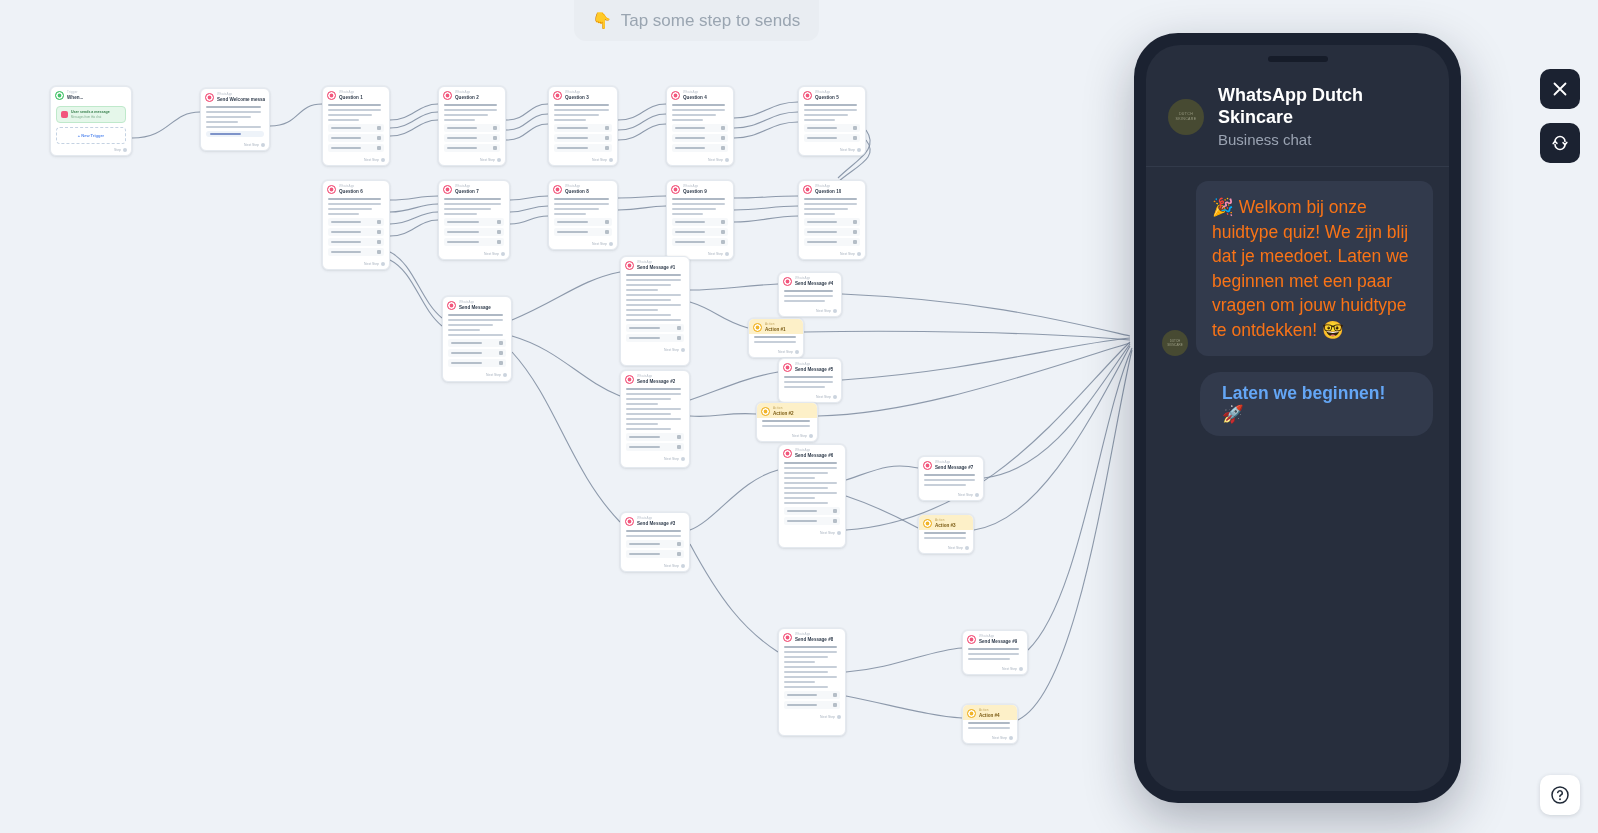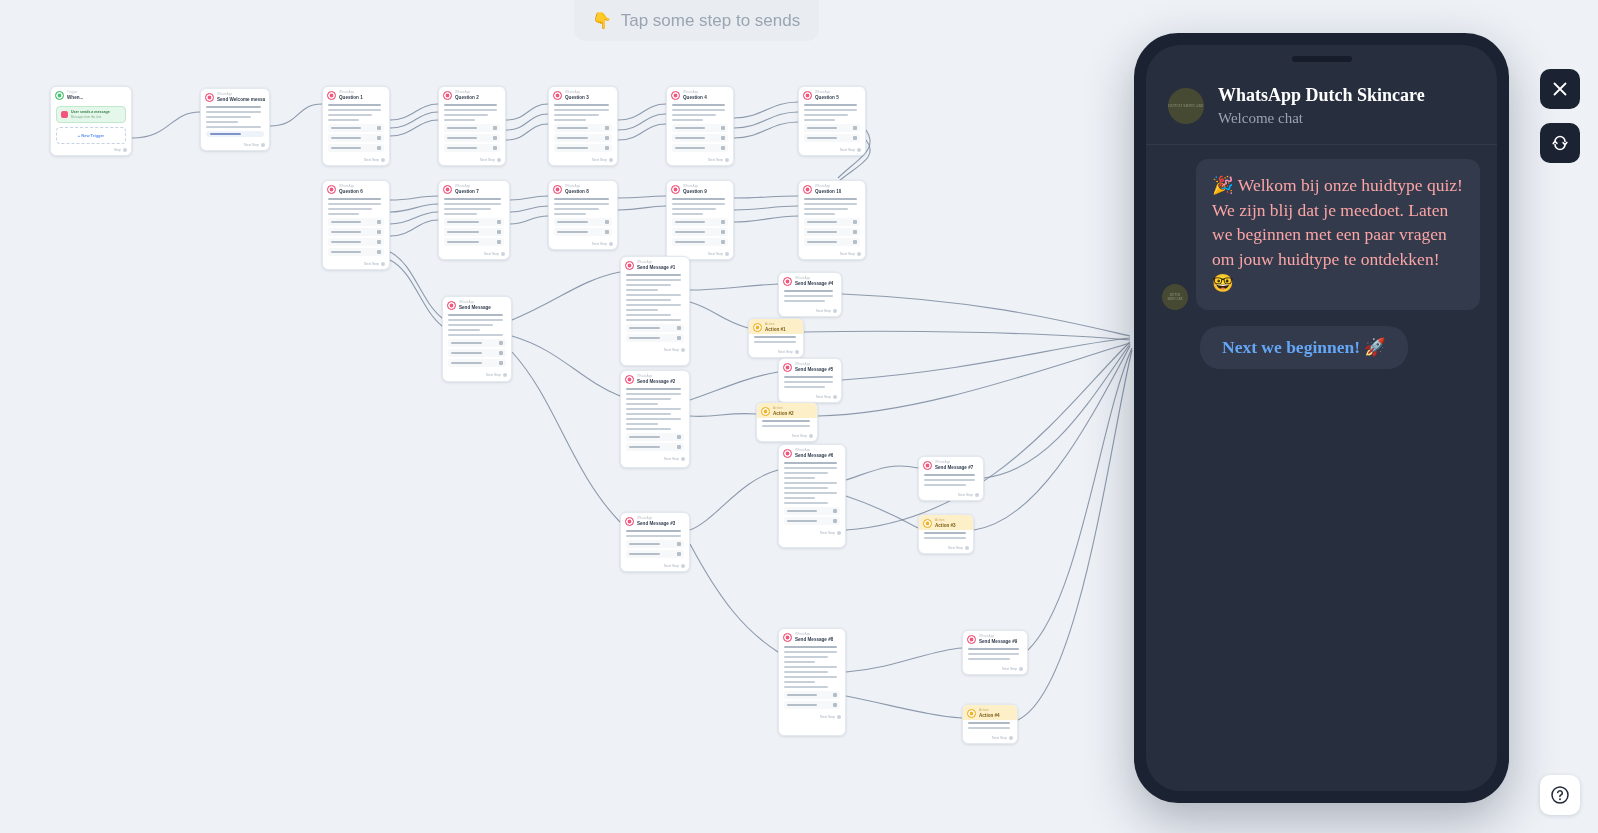--- a/index.html
+++ b/index.html
@@ -111,27 +111,26 @@
   .node-foot {
     display:flex; align-items:center; justify-content:flex-end; gap:2px;
     padding: 1px 4px 3px 4px;
   }
   .node-foot .ft { font-size:3.4px; color:#aab4c0; }
   .node-foot .fdot { width:4px; height:4px; border-radius:50%; background:#cbd4de; }
 
   
   #phone {
     position: absolute; left: 1134px; top: 33px;
-    width: 375px; height: 770px;
+    width: 327px; height: 770px;
     background: #1b2231;
     border-radius: 44px;
     padding: 12px;
     box-shadow: 0 18px 50px rgba(15,23,42,.30);
     z-index: 60;
-    font-family: Liberation Serif, serif;
   }
   #phone-screen {
     width: 100%; height: 100%;
     background: #272e3d;
     border-radius: 34px;
     overflow: hidden;
     display: flex; flex-direction: column;
     position: relative;
   }
   .notch {
@@ -161,21 +160,21 @@
     width: 26px; height: 26px; border-radius:50%;
     background:#474a32; flex:0 0 auto;
     display:flex;align-items:center;justify-content:center;
     font-size:3px;color:#9a9c84;line-height:4px;text-align:center;overflow:hidden;
   }
   .bubble {
     background: #323a4c;
     border-radius: 12px;
     padding: 14px 16px;
     max-width: 284px;
-    color: #fca5a5;
+    color: #f97316;
     font-size: 17.5px;
     line-height: 24.5px;
   }
   .quick-reply {
     margin: 16px 0 0 38px;
     background: #323a4c;
     border-radius: 20px;
     padding: 11px 22px;
     display: inline-block;
     color: #64a6f5;
@@ -952,30 +951,30 @@
   </div>
 
   <div id="phone">
     <div id="phone-screen">
       <div class="notch"></div>
 
       <div class="chat-head">
         <div class="avatar">DUTCH SKINCARE</div>
         <div>
           <div class="chat-name">WhatsApp Dutch Skincare</div>
-          <div class="chat-sub">Welcome chat</div>
+          <div class="chat-sub">Business chat</div>
         </div>
       </div>
 
       <div class="chat-body">
         <div class="row-in">
           <div class="row-av">DUTCH SKINCARE</div>
           <div class="bubble">🎉 Welkom bij onze huidtype quiz! We zijn blij dat je meedoet. Laten we beginnen met een paar vragen om jouw huidtype te ontdekken! 🤓</div>
         </div>
-        <div class="quick-reply">Next we beginnen! 🚀</div>
+        <div class="quick-reply">Laten we beginnen! 🚀</div>
       </div>
     </div>
   </div>
 
   <div class="side-btn" id="btn-close">
     <svg width="18" height="18" viewBox="0 0 18 18">
       <path d="M3.5 3.5 L14.5 14.5 M14.5 3.5 L3.5 14.5" stroke="#fff" stroke-width="1.8" stroke-linecap="round"></path>
     </svg>
   </div>
   <div class="side-btn" id="btn-restart">

